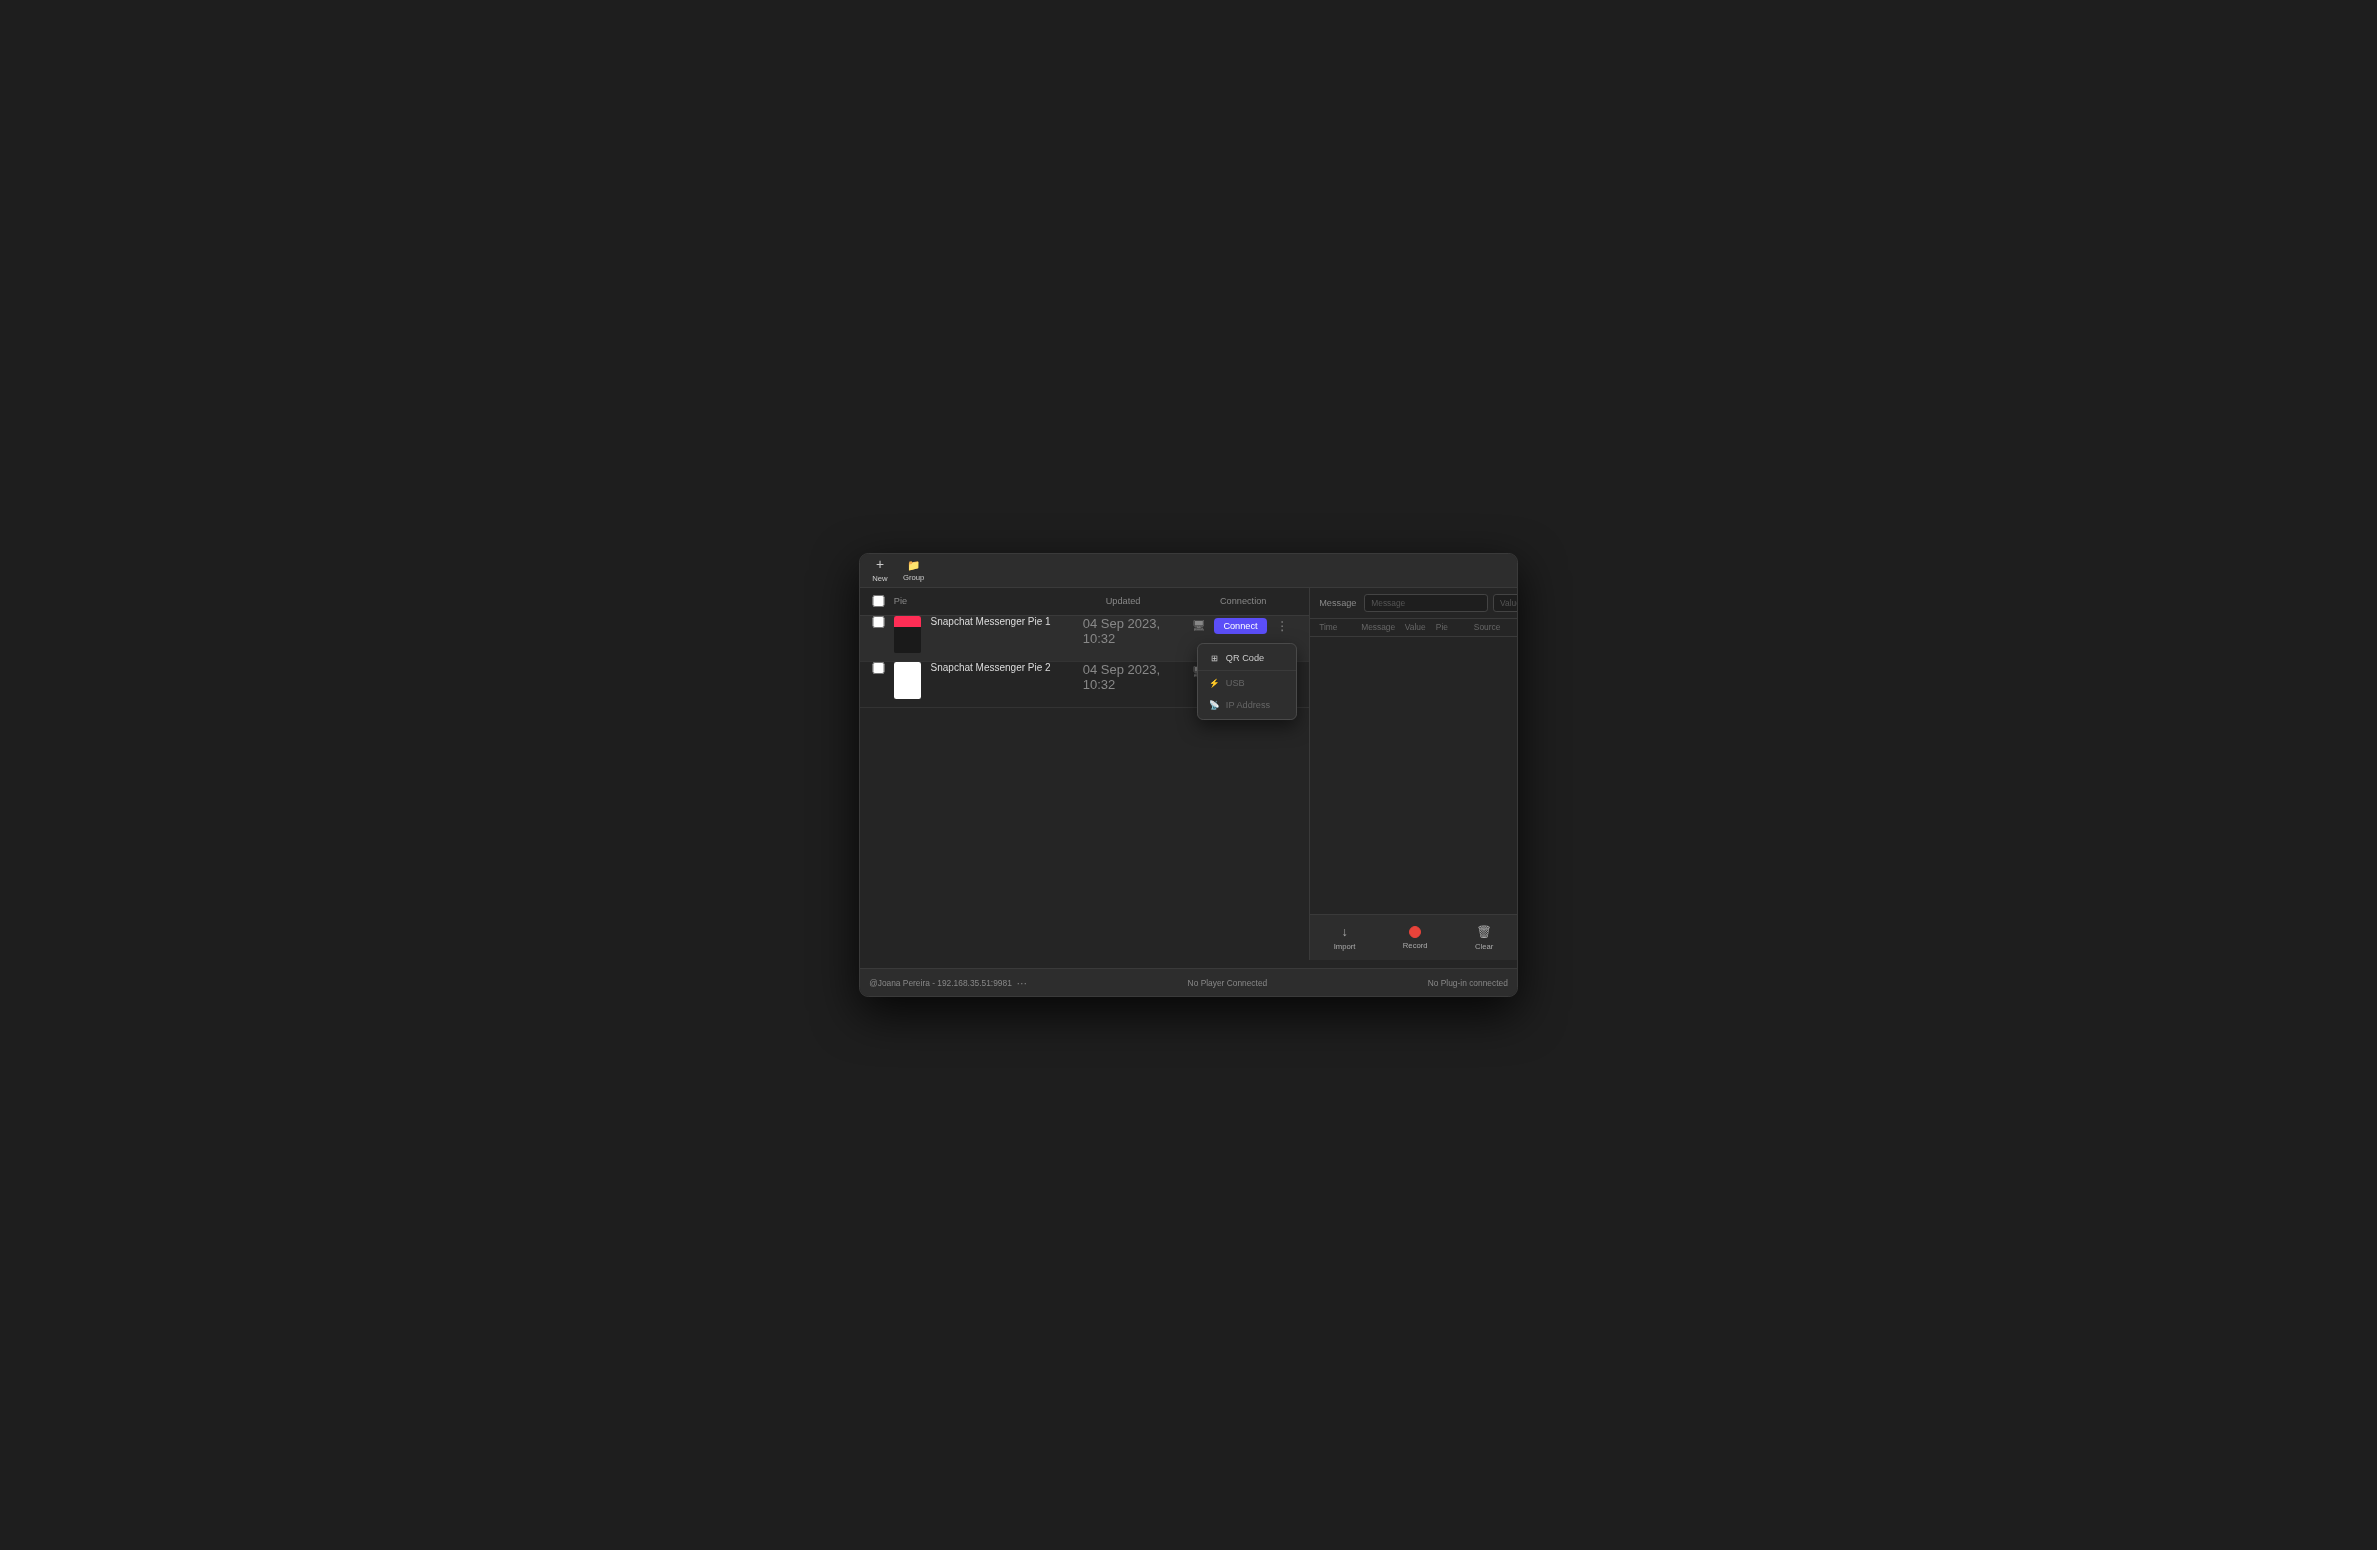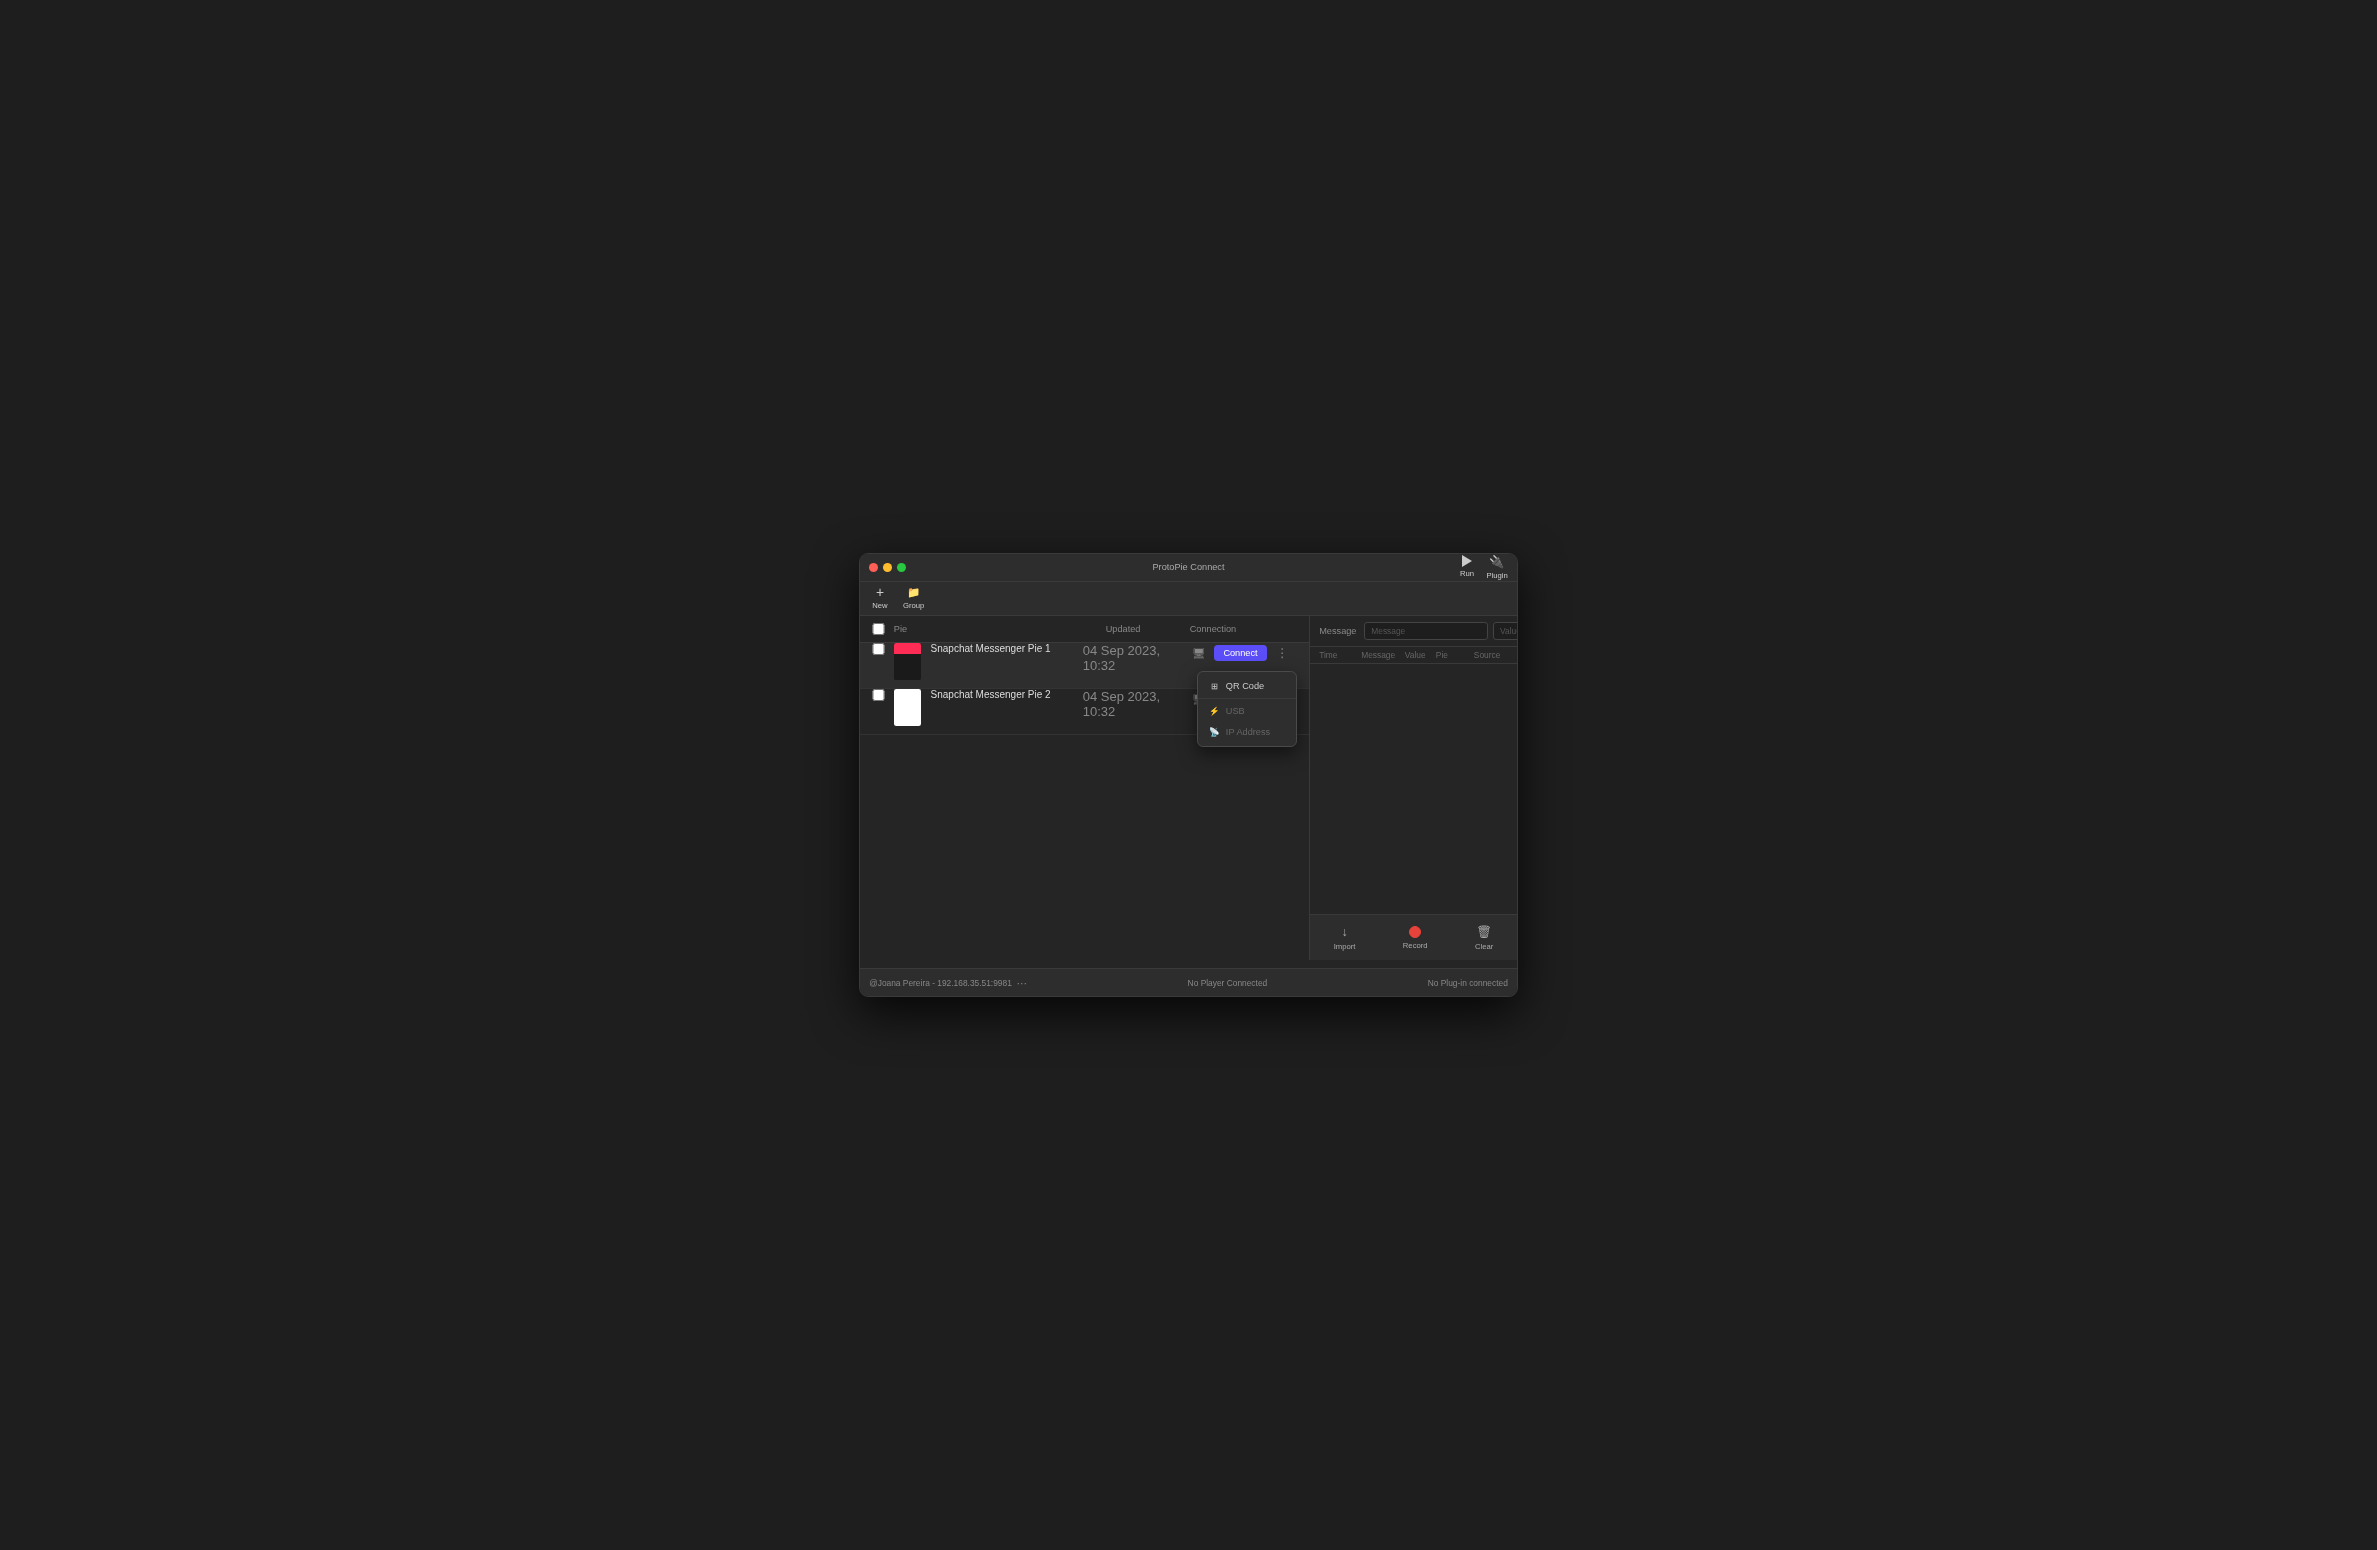--- a/index.html
+++ b/index.html
@@ -120,21 +120,21 @@
       color: #888;
       flex-shrink: 0;
     }
     .list-header-checkbox {
       width: 12.3px; height: 12.3px;
       margin-right: 9.2px;
       flex-shrink: 0;
     }
     .col-pie { flex: 1; }
     .col-updated { width: 84px; text-align: left; }
-    .col-connection { width: 107px; text-align: left; }
+    .col-connection { width: 107px; text-align: center; }
     .list-body {
       flex: 1;
       overflow-y: auto;
     }
     .list-item {
       display: flex;
       align-items: flex-start;
       padding: 0 12.3px;
       height: 46px;
       border-bottom: 0.8px solid #333;
@@ -365,38 +365,20 @@
     
     ::-webkit-scrollbar { width: 3.1px; }
     ::-webkit-scrollbar-track { background: transparent; }
     ::-webkit-scrollbar-thumb { background: #444; border-radius: 1.5px; }
   </style>
 </head>
 <body>
 
 <div class="window">
 
-  <div class="title-bar">
-    <div class="traffic-lights">
-      <div class="traffic-light tl-close"></div>
-      <div class="traffic-light tl-minimize"></div>
-      <div class="traffic-light tl-maximize"></div>
-    </div>
-    <span class="title-bar-title">ProtoPie Connect</span>
-    <div class="title-bar-actions">
-      <button class="toolbar-btn">
-        <div class="triangle-right"></div>
-        <span>Run</span>
-      </button>
-      <button class="toolbar-btn">
-        <div style="font-size:12.3px;">🔌</div>
-        <span>Plugin</span>
-      </button>
-    </div>
-  </div>
 
   <div class="toolbar">
     <button class="toolbar-btn">
       <span class="plus-icon">+</span>
       <span>New</span>
     </button>
     <button class="toolbar-btn">
       <span class="folder-icon">📁</span>
       <span>Group</span>
     </button>

